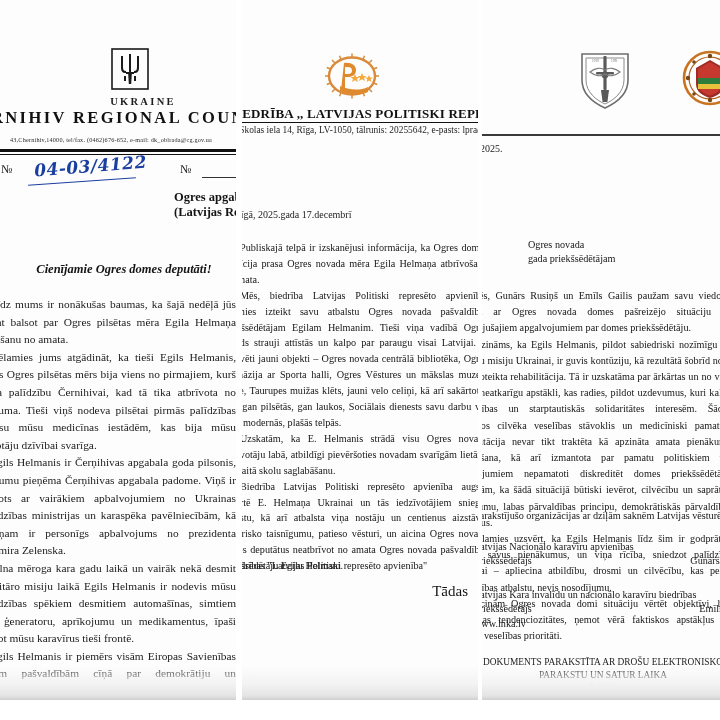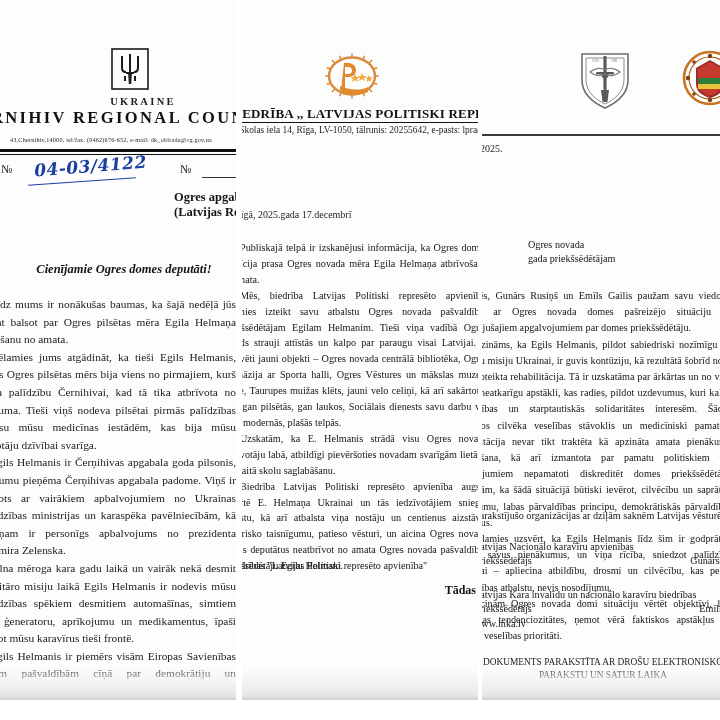--- a/index.html
+++ b/index.html
@@ -250,25 +250,24 @@
   .d2-sign {
     position: absolute;
     left: -16px;
     top: 560px;
     width: 268px;
     font-size: 10.2px;
     color: #151515;
   }
   .d2-sign-right {
     position: absolute;
-    right: 2px;
+    right: 10px;
     top: 583px;
-    font-size: 12px;
-    color: #151515;
-    font-weight: bold;
+    font-size: 15px;
+    color: #151515;
   }
 
   
   #doc3 { left: 482px; width: 240px; height: 700px; }
   #doc3 .page { left: 0; top: 0; width: 240px; height: 700px; }
 
   .d3-logo-shield {
     position: absolute;
     left: 96px; top: 48px;
     width: 54px; height: 62px;

